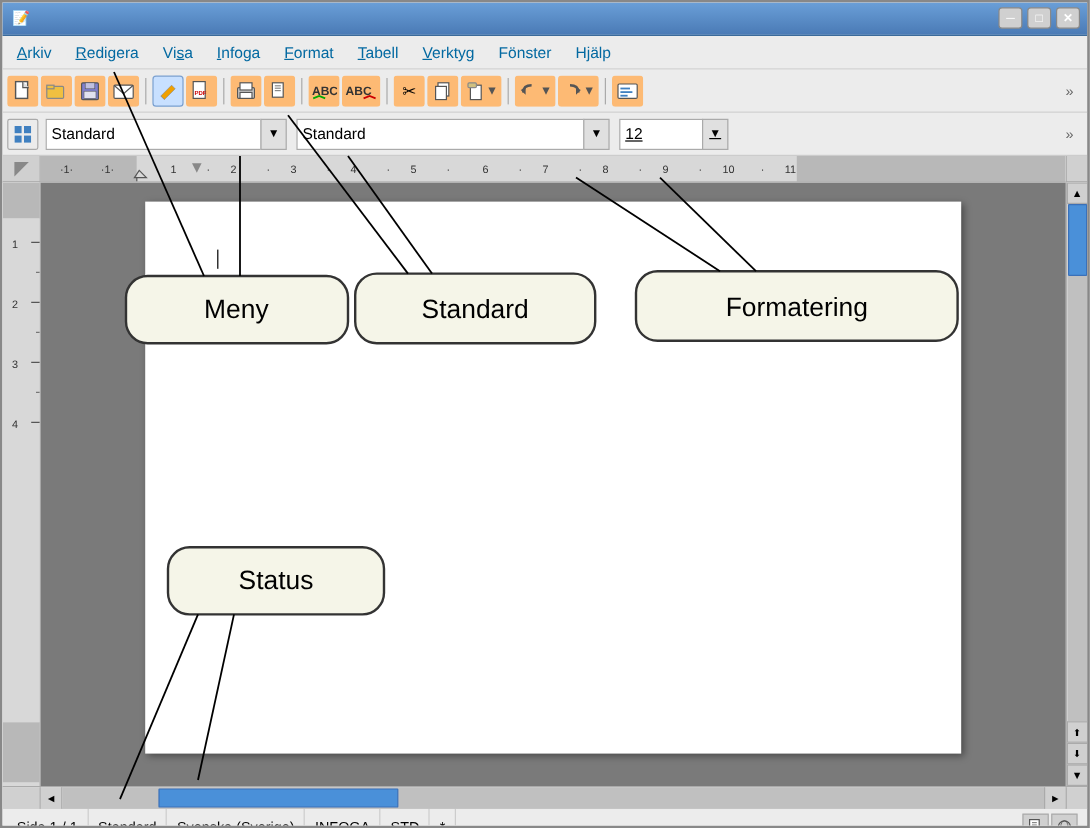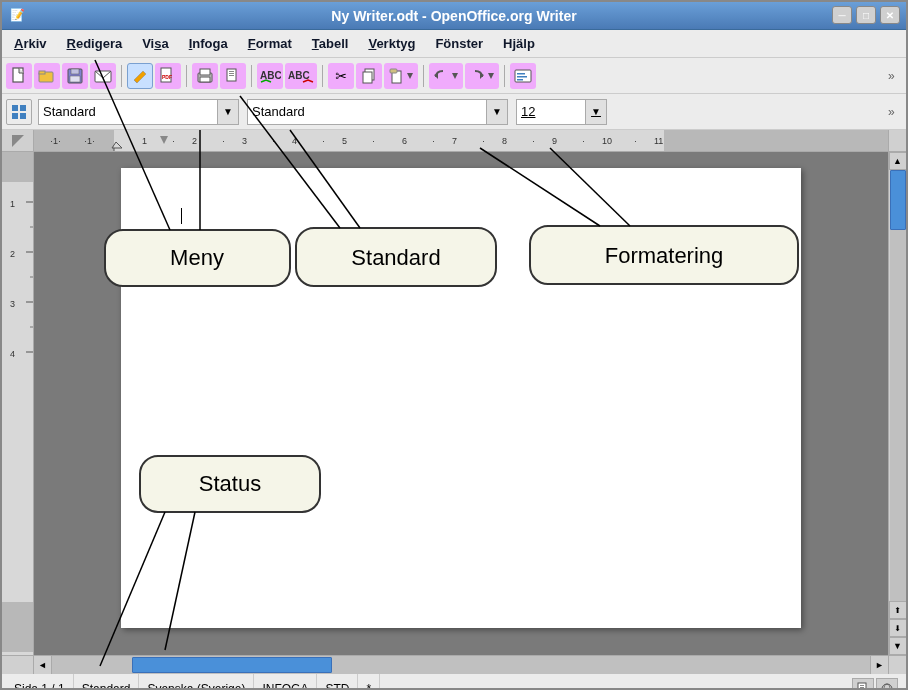--- a/index.html
+++ b/index.html
@@ -67,39 +67,38 @@
       display: flex;
       gap: 4px;
       height: 28px;
       align-items: center;
     }
     .menu-item {
       padding: 2px 8px;
       cursor: pointer;
       border-radius: 3px;
       font-size: 13px;
-      color: #0f172a;
-      font-weight: bold;
+      color: #0369a1;
     }
     .menu-item u { text-decoration: underline; }
 
     
     #standard-toolbar {
       background: #ececec;
       border-bottom: 1px solid #ccc;
       padding: 3px 4px;
       display: flex;
       gap: 2px;
       height: 36px;
       align-items: center;
     }
     .toolbar-btn {
       width: 26px;
       height: 26px;
-      background: #f0abfc;
+      background: #fdba74;
       border: 1px solid transparent;
       border-radius: 3px;
       cursor: pointer;
       display: flex;
       align-items: center;
       justify-content: center;
       font-size: 14px;
     }
     .toolbar-separator {
       width: 1px;
@@ -315,21 +314,20 @@
       height: 690px;
       pointer-events: none;
       z-index: 100;
     }
   </style>
 </head>
 <body>
 
 <div id="title-bar">
   <span class="win-icon">📝</span>
-  <span>Ny Writer.odt - OpenOffice.org Writer</span>
   <div class="win-controls">
     <div class="win-btn">─</div>
     <div class="win-btn">□</div>
     <div class="win-btn">✕</div>
   </div>
 </div>
 
 <div id="menu-bar">
   <div class="menu-item">
     <span><u>A</u>rkiv</span>

